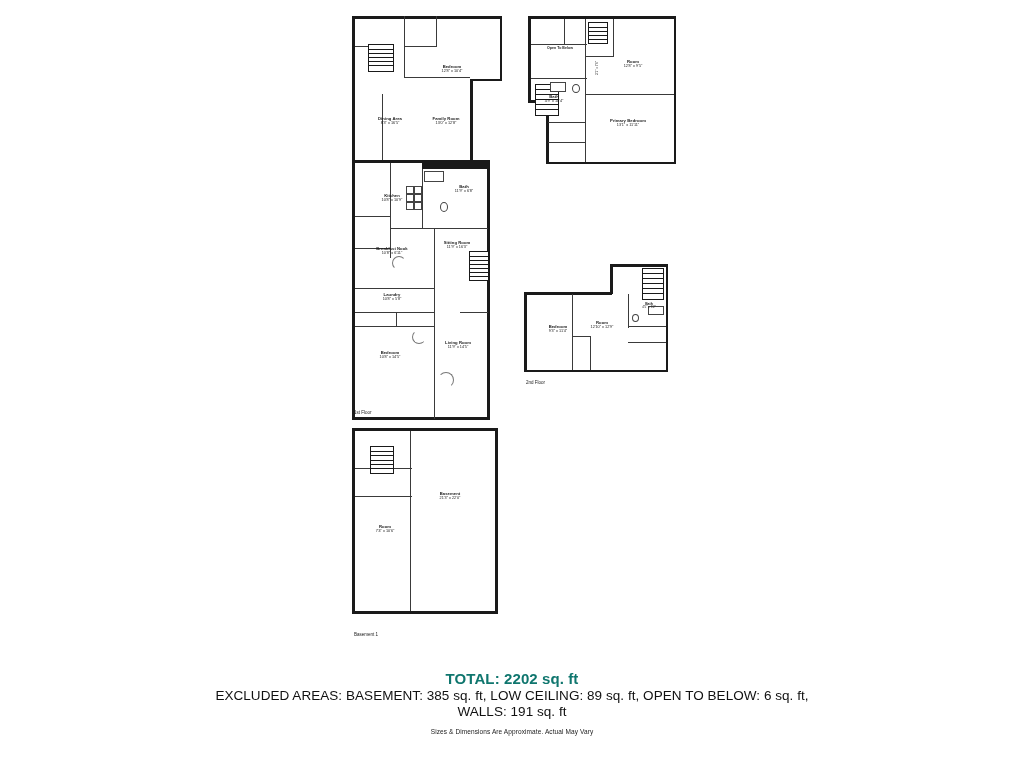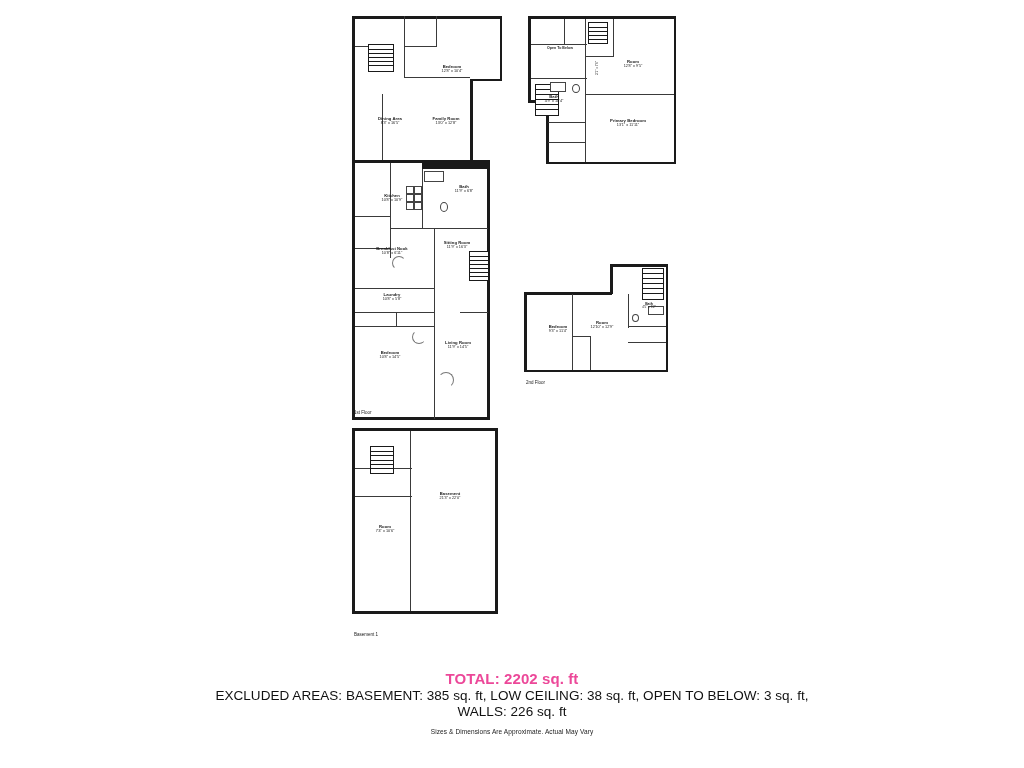--- a/index.html
+++ b/index.html
@@ -87,21 +87,21 @@
   
   .summary {
     position: absolute;
     left: 0;
     width: 1024px;
     text-align: center;
   }
   .summary-total {
     font-size: 15px;
     font-weight: bold;
-    color: #ec4899;
+    color: #0f766e;
     margin: 0 0 1px 0;
     letter-spacing: 0.1px;
   }
   .summary-line {
     font-size: 13.5px;
     color: #111;
     margin: 0 0 1px 0;
     letter-spacing: 0.05px;
   }
   .summary-disclaimer {
@@ -355,18 +355,18 @@
     <div class="label" style="left:33px; top:96px;">
       <span class="name">Room</span>
       <span class="dims">7'4" x 10'6"</span>
     </div>
 
     <div class="floor-caption" style="left:2px; top:204px;">Basement 1</div>
   </div>
 
   <div class="summary" style="top:670px;">
     <p class="summary-total">TOTAL: 2202 sq. ft</p>
-    <p class="summary-line">EXCLUDED AREAS: BASEMENT: 385 sq. ft, LOW CEILING: 38 sq. ft, OPEN TO BELOW: 3 sq. ft,</p>
-    <p class="summary-line">WALLS: 226 sq. ft</p>
+    <p class="summary-line">EXCLUDED AREAS: BASEMENT: 385 sq. ft, LOW CEILING: 89 sq. ft, OPEN TO BELOW: 6 sq. ft,</p>
+    <p class="summary-line">WALLS: 191 sq. ft</p>
     <p class="summary-disclaimer">Sizes &amp; Dimensions Are Approximate. Actual May Vary</p>
   </div>
 
 </div>
 
 </body></html>

